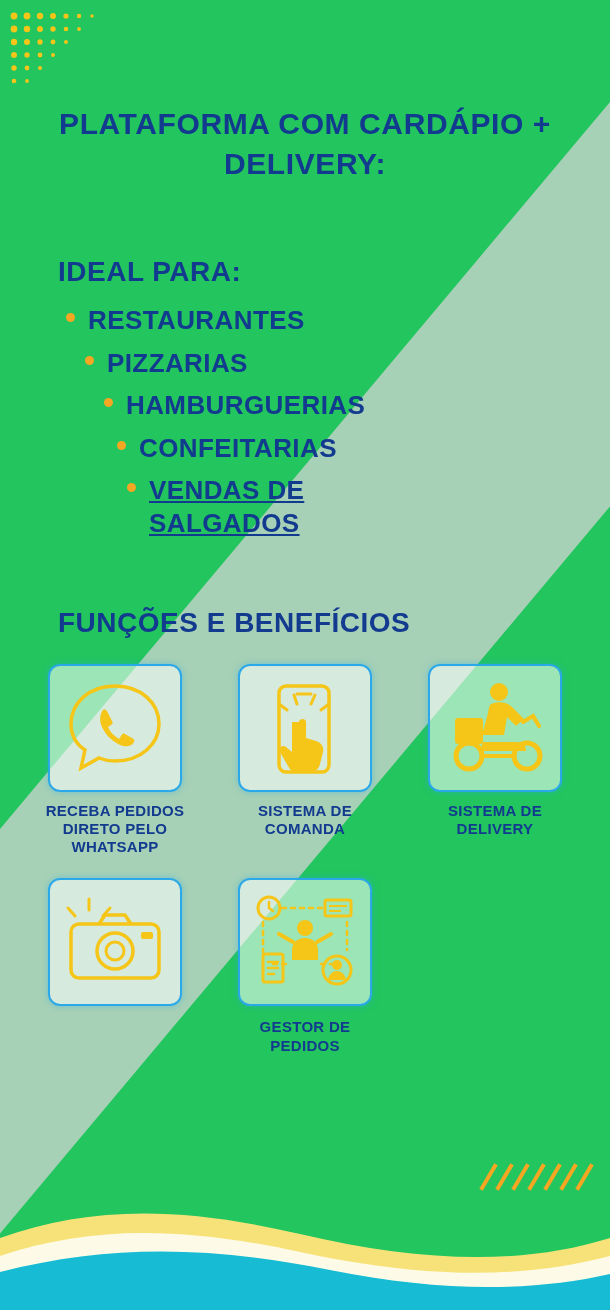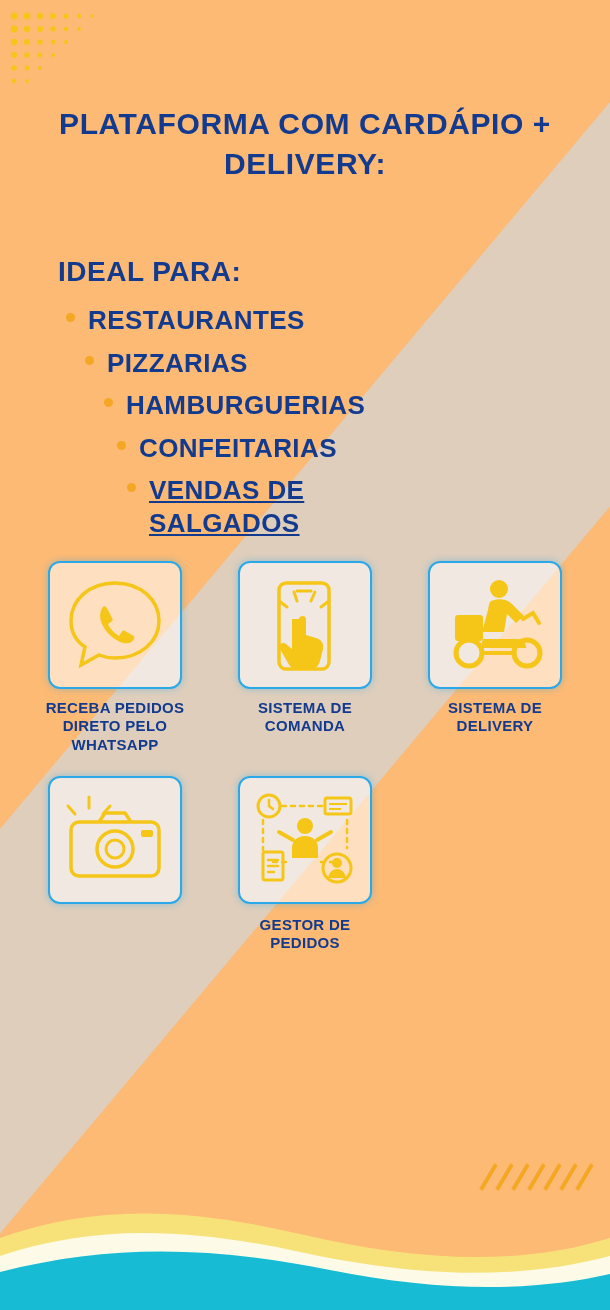--- a/index.html
+++ b/index.html
@@ -11,21 +11,21 @@
     height: 1310px;
     font-family: "Liberation Sans", sans-serif;
     background: #ffffff;
     overflow: hidden;
   }
   .page {
     position: relative;
     width: 610px;
     height: 1310px;
     overflow: hidden;
-    background: #fdba74;
+    background: #22c55e;
   }
 
   
   .diag-band {
     position: absolute;
     width: 260px;
     height: 1700px;
     background: #d4d4d4;
     opacity: 0.75;
     transform: rotate(40deg);
@@ -219,20 +219,21 @@
 
     <ul class="ideal-list">
       <li>RESTAURANTES</li>
       <li>PIZZARIAS</li>
       <li>HAMBURGUERIAS</li>
       <li>CONFEITARIAS</li>
       <li style="white-space:pre-line">VENDAS DE
 SALGADOS</li>
     </ul>
 
+    <h2 class="section-head features-head">FUNÇÕES E BENEFÍCIOS</h2>
 
     <div class="grid">
 
       <div class="cell">
         <div class="icon-box">
           <svg width="104" height="100" viewBox="0 0 104 100">
             <path d="M52 8 C26 8 8 25 8 46 C8 57 13 66 22 72 L18 90 L36 80 C41 82 46 83 52 83 C78 83 96 66 96 46 C96 25 78 8 52 8 Z" fill="none" stroke="#f5c518" stroke-width="3.5"></path>
             <path d="M40 32 C37 36 36 42 39 49 C43 58 51 65 60 68 C65 69 69 68 71 64 C72 62 71 61 69 60 L62 56 C60 55 59 56 58 58 L56 61 C51 58 47 54 45 49 L48 47 C50 46 50 44 49 43 L45 35 C44 33 42 30 40 32 Z" fill="#f5c518"></path>
           </svg>
         </div>

